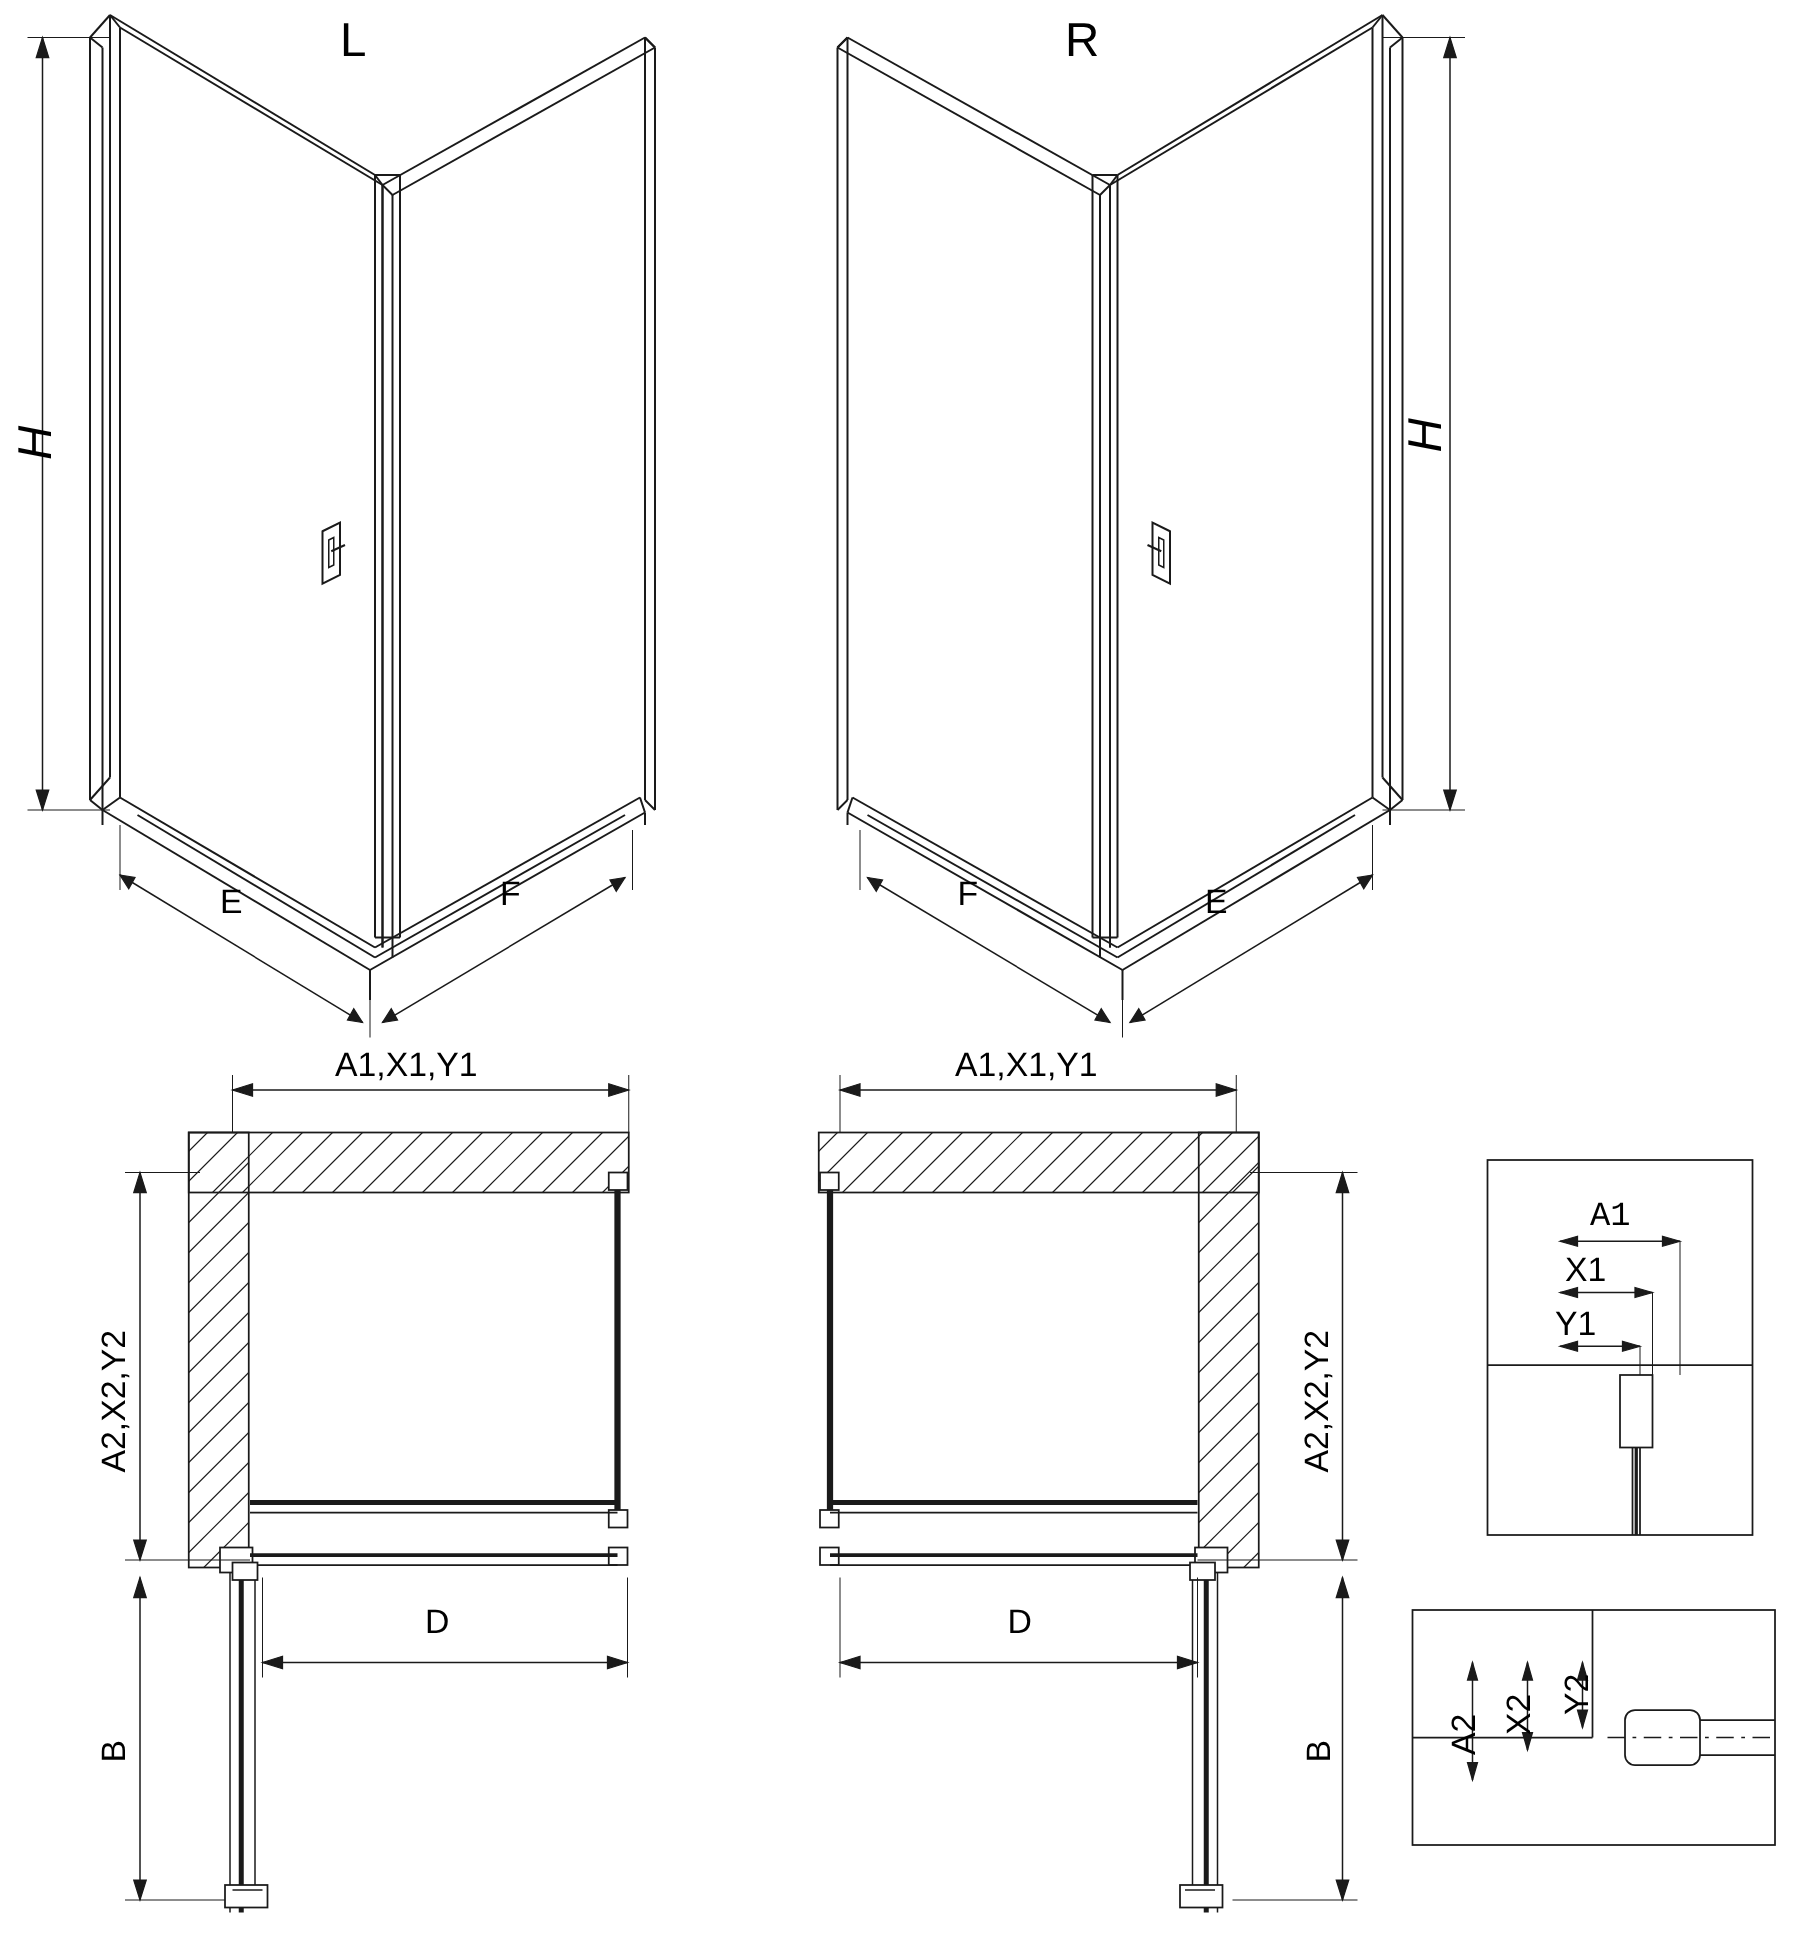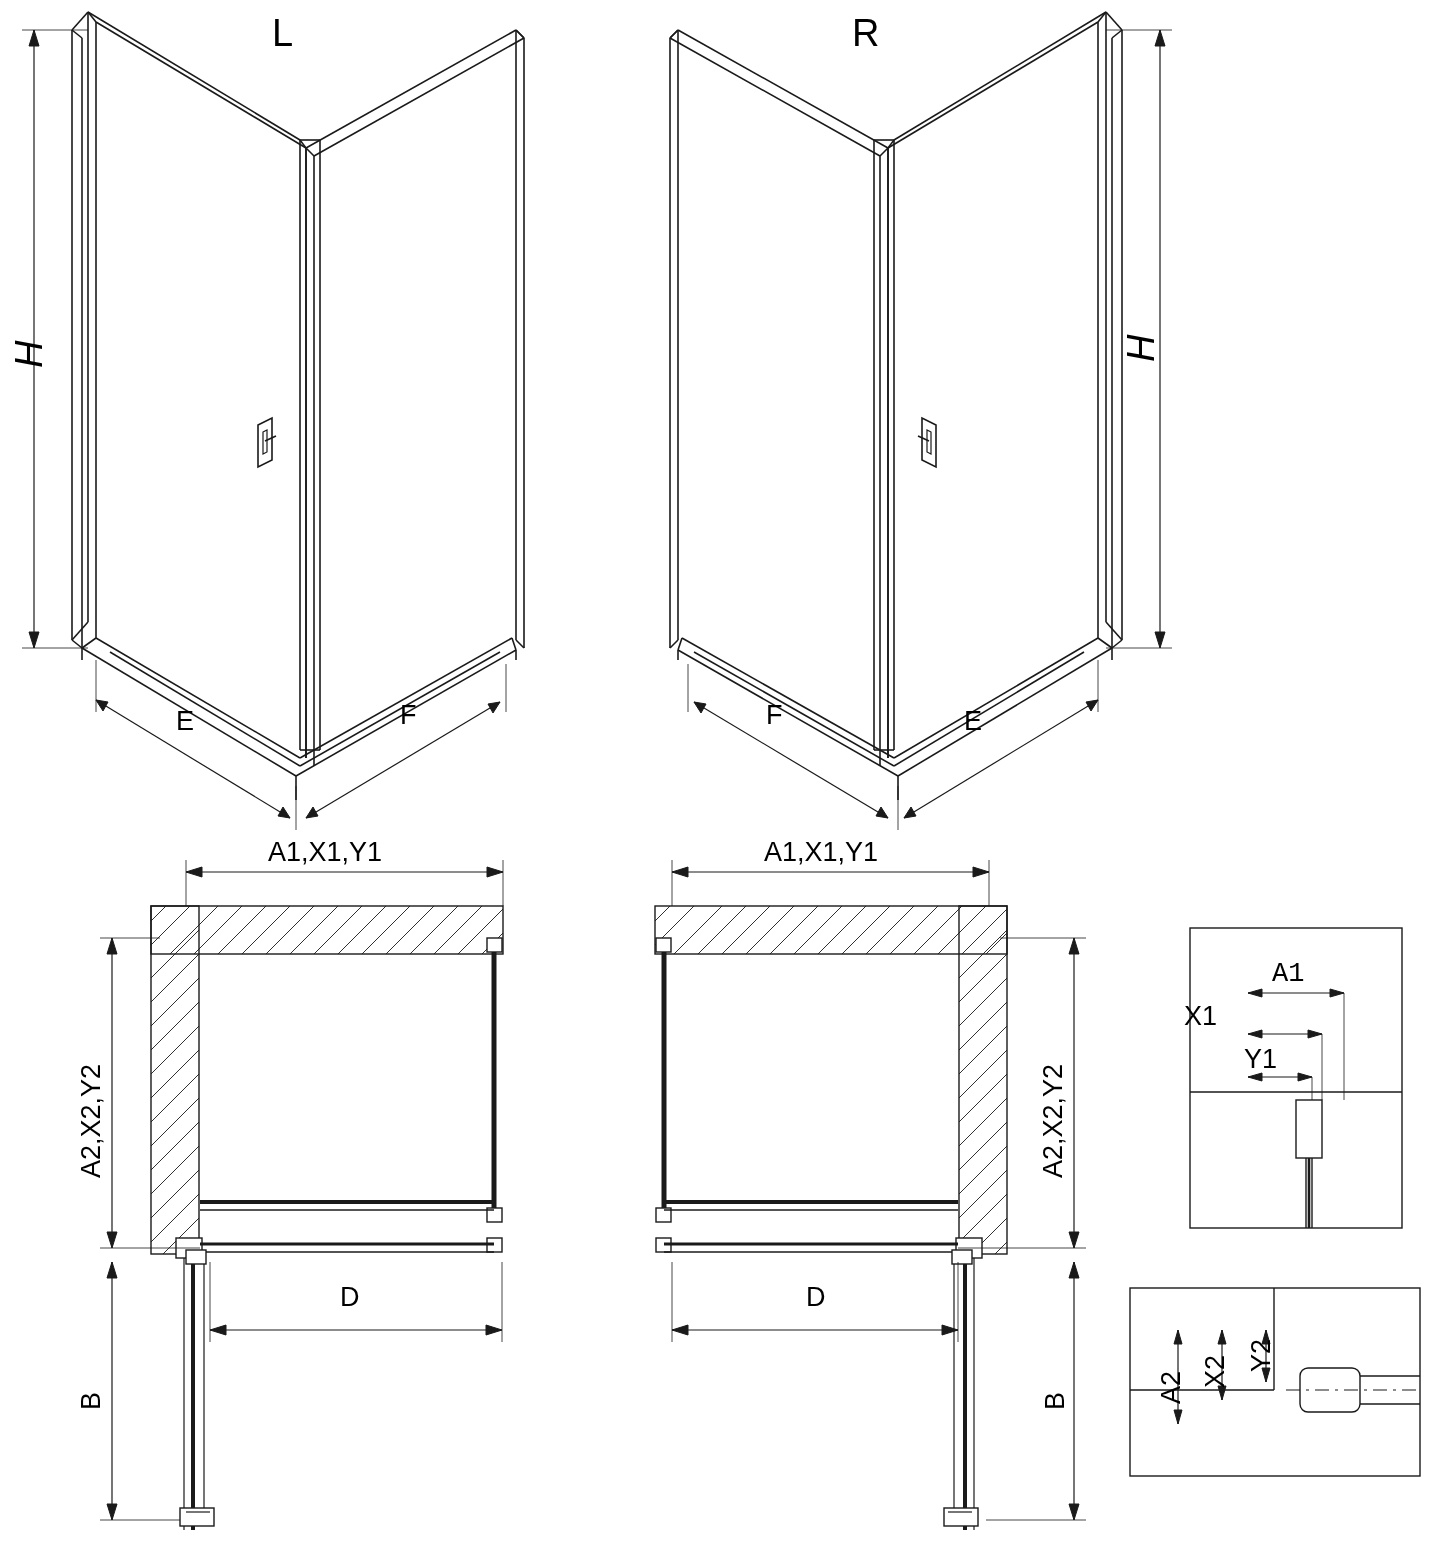--- a/index.html
+++ b/index.html
@@ -422,20 +422,20 @@
   <div class="lbl lbl-med rot90" style="left:78px; top:1178px;">A2,X2,Y2</div>
   <div class="lbl lbl-med rot90" style="left:1040px; top:1178px;">A2,X2,Y2</div>
 
   <div class="lbl lbl-med" style="left:340px; top:1284px;">D</div>
   <div class="lbl lbl-med" style="left:806px; top:1284px;">D</div>
 
   <div class="lbl lbl-med rot90" style="left:78px; top:1410px;">B</div>
   <div class="lbl lbl-med rot90" style="left:1042px; top:1410px;">B</div>
 
   <div class="lbl lbl-med" style="left:1272px; top:961px;font-family:Liberation Mono, monospace;">A1</div>
-  <div class="lbl lbl-med" style="left:1184px; top:1003px;">X1</div>
+  <div class="lbl lbl-med" style="left:1252px; top:1003px;">X1</div>
   <div class="lbl lbl-med" style="left:1244px; top:1046px;text-align:right;">Y1</div>
 
   <div class="lbl lbl-med rot90" style="left:1158px; top:1404px;">A2</div>
   <div class="lbl lbl-med rot90" style="left:1202px; top:1388px;">X2</div>
   <div class="lbl lbl-med rot90" style="left:1248px; top:1372px;">Y2</div>
 
 </div>
 
 </body></html>

